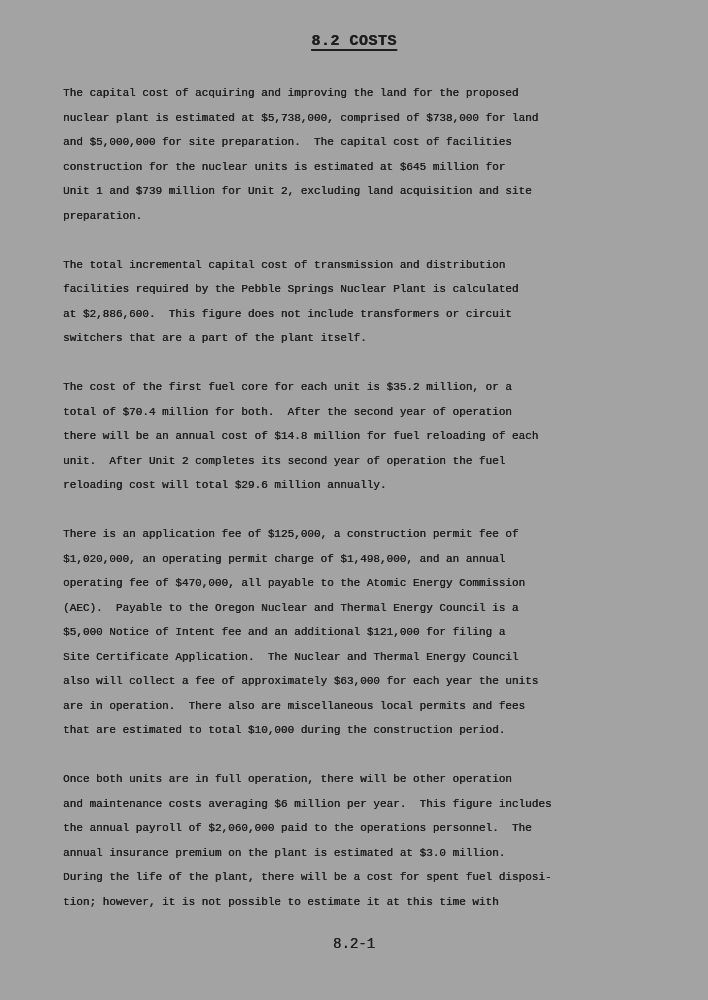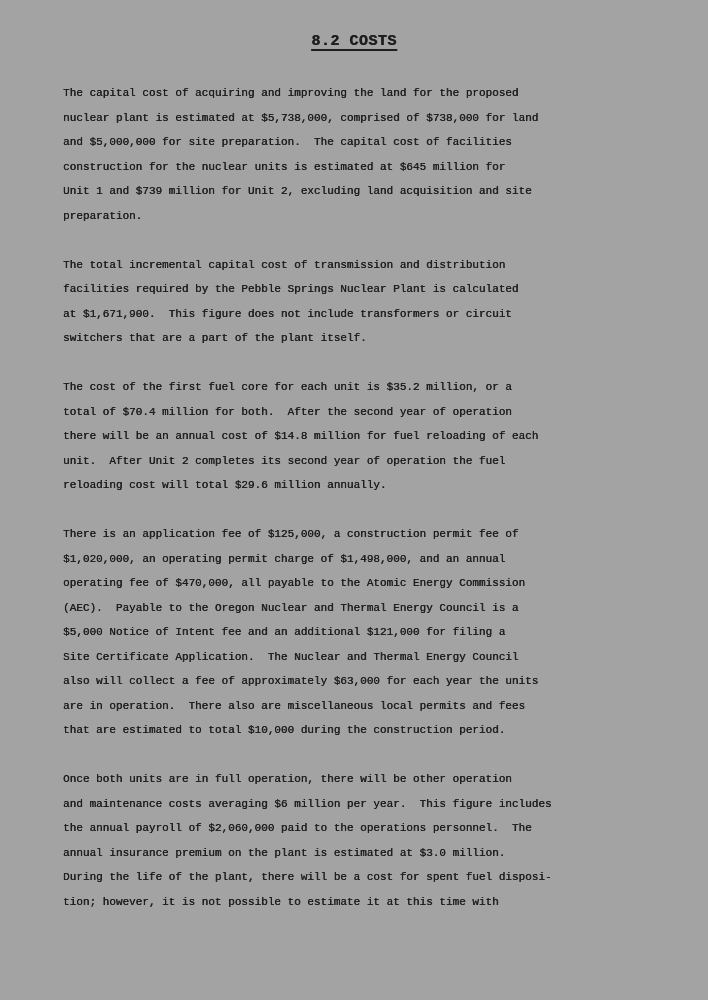--- a/index.html
+++ b/index.html
@@ -68,21 +68,21 @@
 
   <div class="content">
     <div class="para">The capital cost of acquiring and improving the land for the proposed
 nuclear plant is estimated at $5,738,000, comprised of $738,000 for land
 and $5,000,000 for site preparation.  The capital cost of facilities
 construction for the nuclear units is estimated at $645 million for
 Unit 1 and $739 million for Unit 2, excluding land acquisition and site
 preparation.</div>
     <div class="para">The total incremental capital cost of transmission and distribution
 facilities required by the Pebble Springs Nuclear Plant is calculated
-at $1,671,900.  This figure does not include transformers or circuit
+at $2,886,600.  This figure does not include transformers or circuit
 switchers that are a part of the plant itself.</div>
     <div class="para">The cost of the first fuel core for each unit is $35.2 million, or a
 total of $70.4 million for both.  After the second year of operation
 there will be an annual cost of $14.8 million for fuel reloading of each
 unit.  After Unit 2 completes its second year of operation the fuel
 reloading cost will total $29.6 million annually.</div>
     <div class="para">There is an application fee of $125,000, a construction permit fee of
 $1,020,000, an operating permit charge of $1,498,000, and an annual
 operating fee of $470,000, all payable to the Atomic Energy Commission
 (AEC).  Payable to the Oregon Nuclear and Thermal Energy Council is a
@@ -92,14 +92,15 @@
 are in operation.  There also are miscellaneous local permits and fees
 that are estimated to total $10,000 during the construction period.</div>
     <div class="para">Once both units are in full operation, there will be other operation
 and maintenance costs averaging $6 million per year.  This figure includes
 the annual payroll of $2,060,000 paid to the operations personnel.  The
 annual insurance premium on the plant is estimated at $3.0 million.
 During the life of the plant, there will be a cost for spent fuel disposi-
 tion; however, it is not possible to estimate it at this time with</div>
   </div>
 
+  <div class="page-number">8.2-1</div>
 
 </div>
 
 </body></html>

